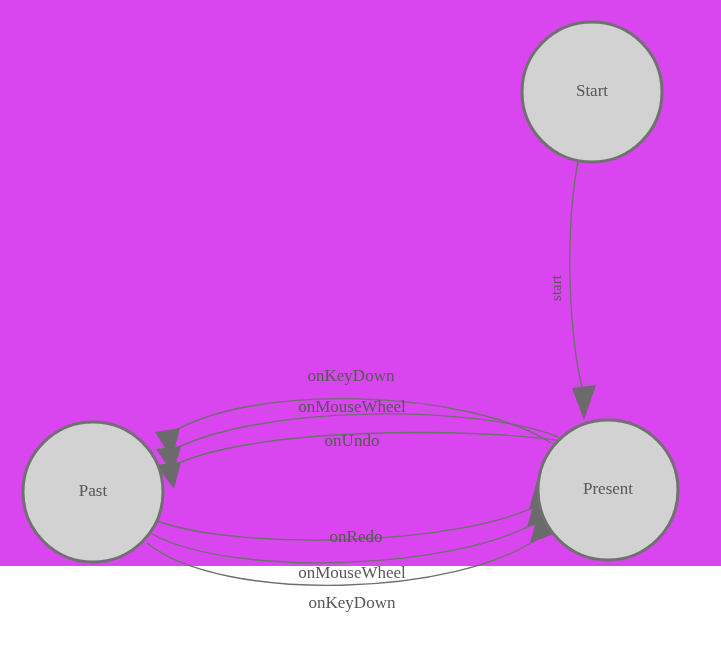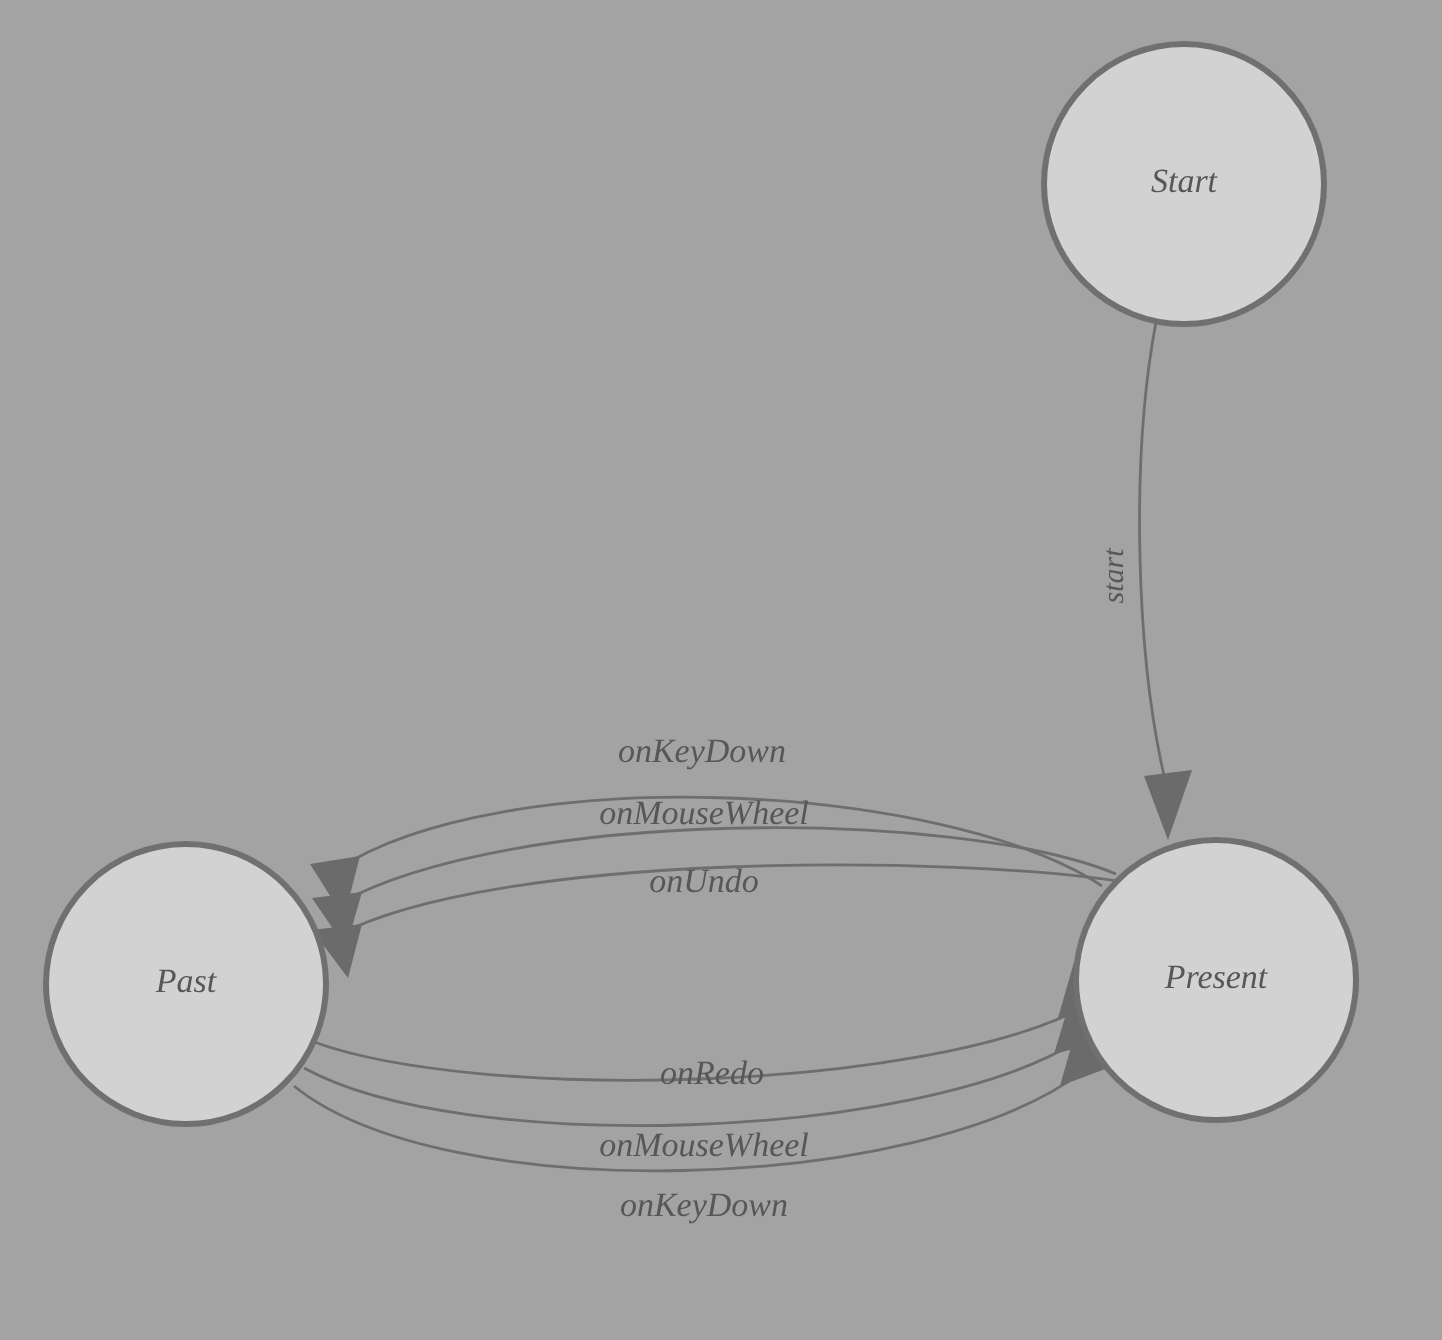--- a/index.html
+++ b/index.html
@@ -9,23 +9,22 @@
   }
   body {
     width: 721px;
     height: 670px;
     font-family: "Liberation Serif", serif;
     overflow: hidden;
   }
   #diagram-root {
     position: relative;
     width: 721px;
-    height: 670px;
-    background: #a3a3a3;
-    font-style: italic;
+    height: 566px;
+    background: #d946ef;
   }
   svg#state-diagram {
     display: block;
     width: 721px;
     height: 670px;
   }
   .node-circle {
     fill: #d2d2d2;
     stroke: #707070;
     stroke-width: 3;

